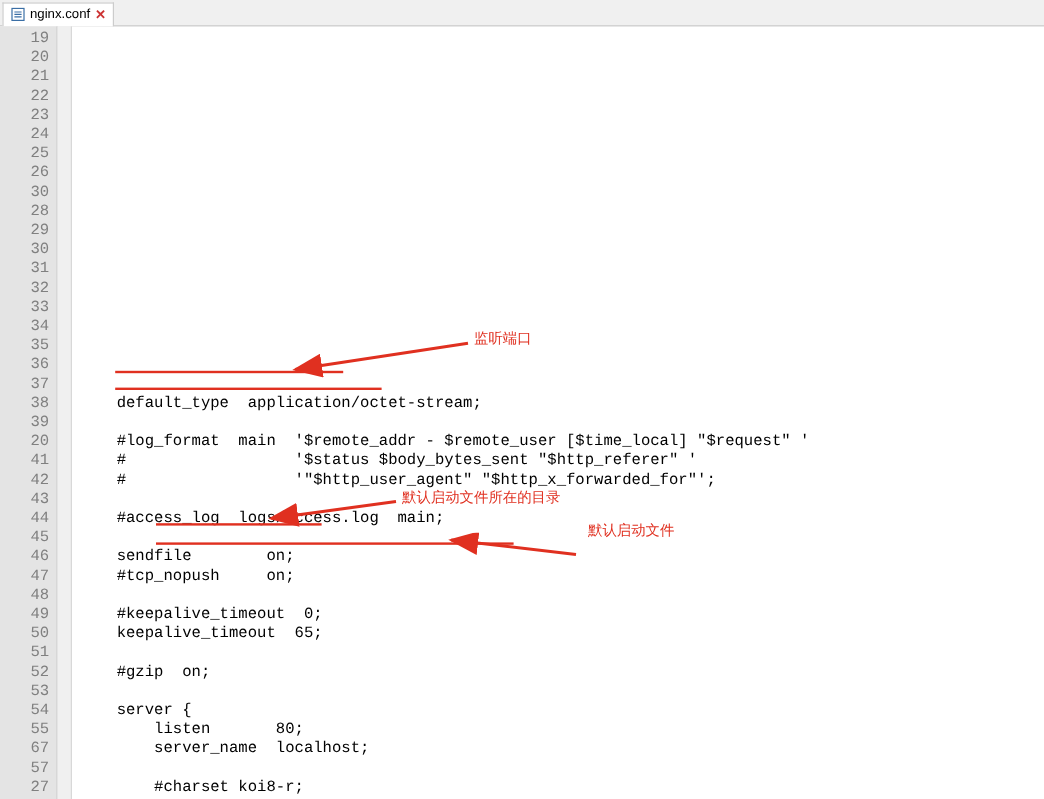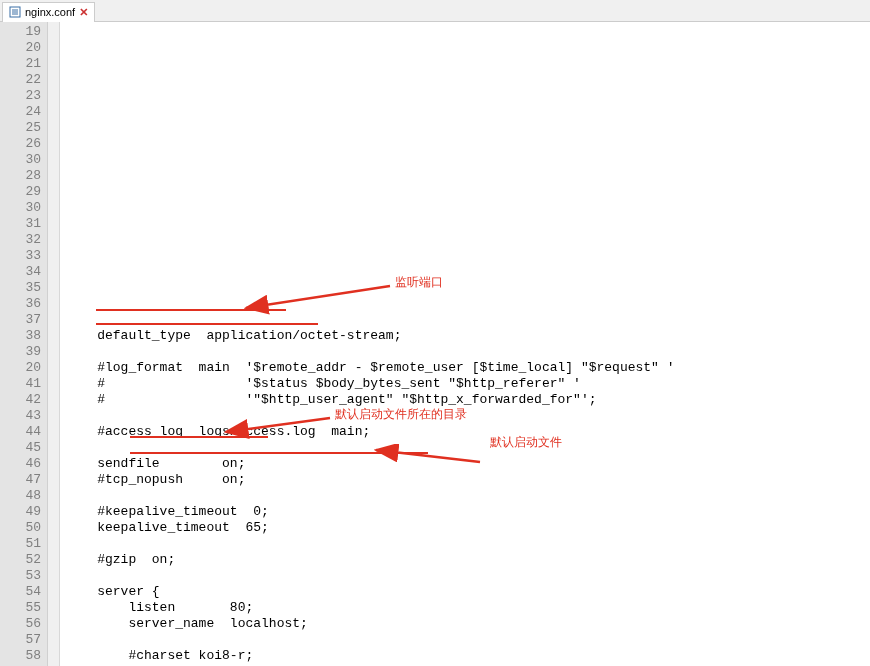--- a/index.html
+++ b/index.html
@@ -159,23 +159,23 @@
       <div class="gutter-line">46</div>
       <div class="gutter-line">47</div>
       <div class="gutter-line">48</div>
       <div class="gutter-line">49</div>
       <div class="gutter-line">50</div>
       <div class="gutter-line">51</div>
       <div class="gutter-line">52</div>
       <div class="gutter-line">53</div>
       <div class="gutter-line">54</div>
       <div class="gutter-line">55</div>
-      <div class="gutter-line">56</div>
+      <div class="gutter-line">67</div>
       <div class="gutter-line">57</div>
-      <div class="gutter-line">58</div>
+      <div class="gutter-line">27</div>
     </div>
   <div class="margin"></div>
   <div class="code-area" id="code-area">
 
     
     <div class="underline-red" style="left:36px; top:287px; width:190px;"></div>
     <div class="underline-red" style="left:36px; top:301px; width:222px;"></div>
     <div class="underline-red" style="left:70px; top:414px; width:138px;"></div>
     <div class="underline-red" style="left:70px; top:430px; width:298px;"></div>
 

